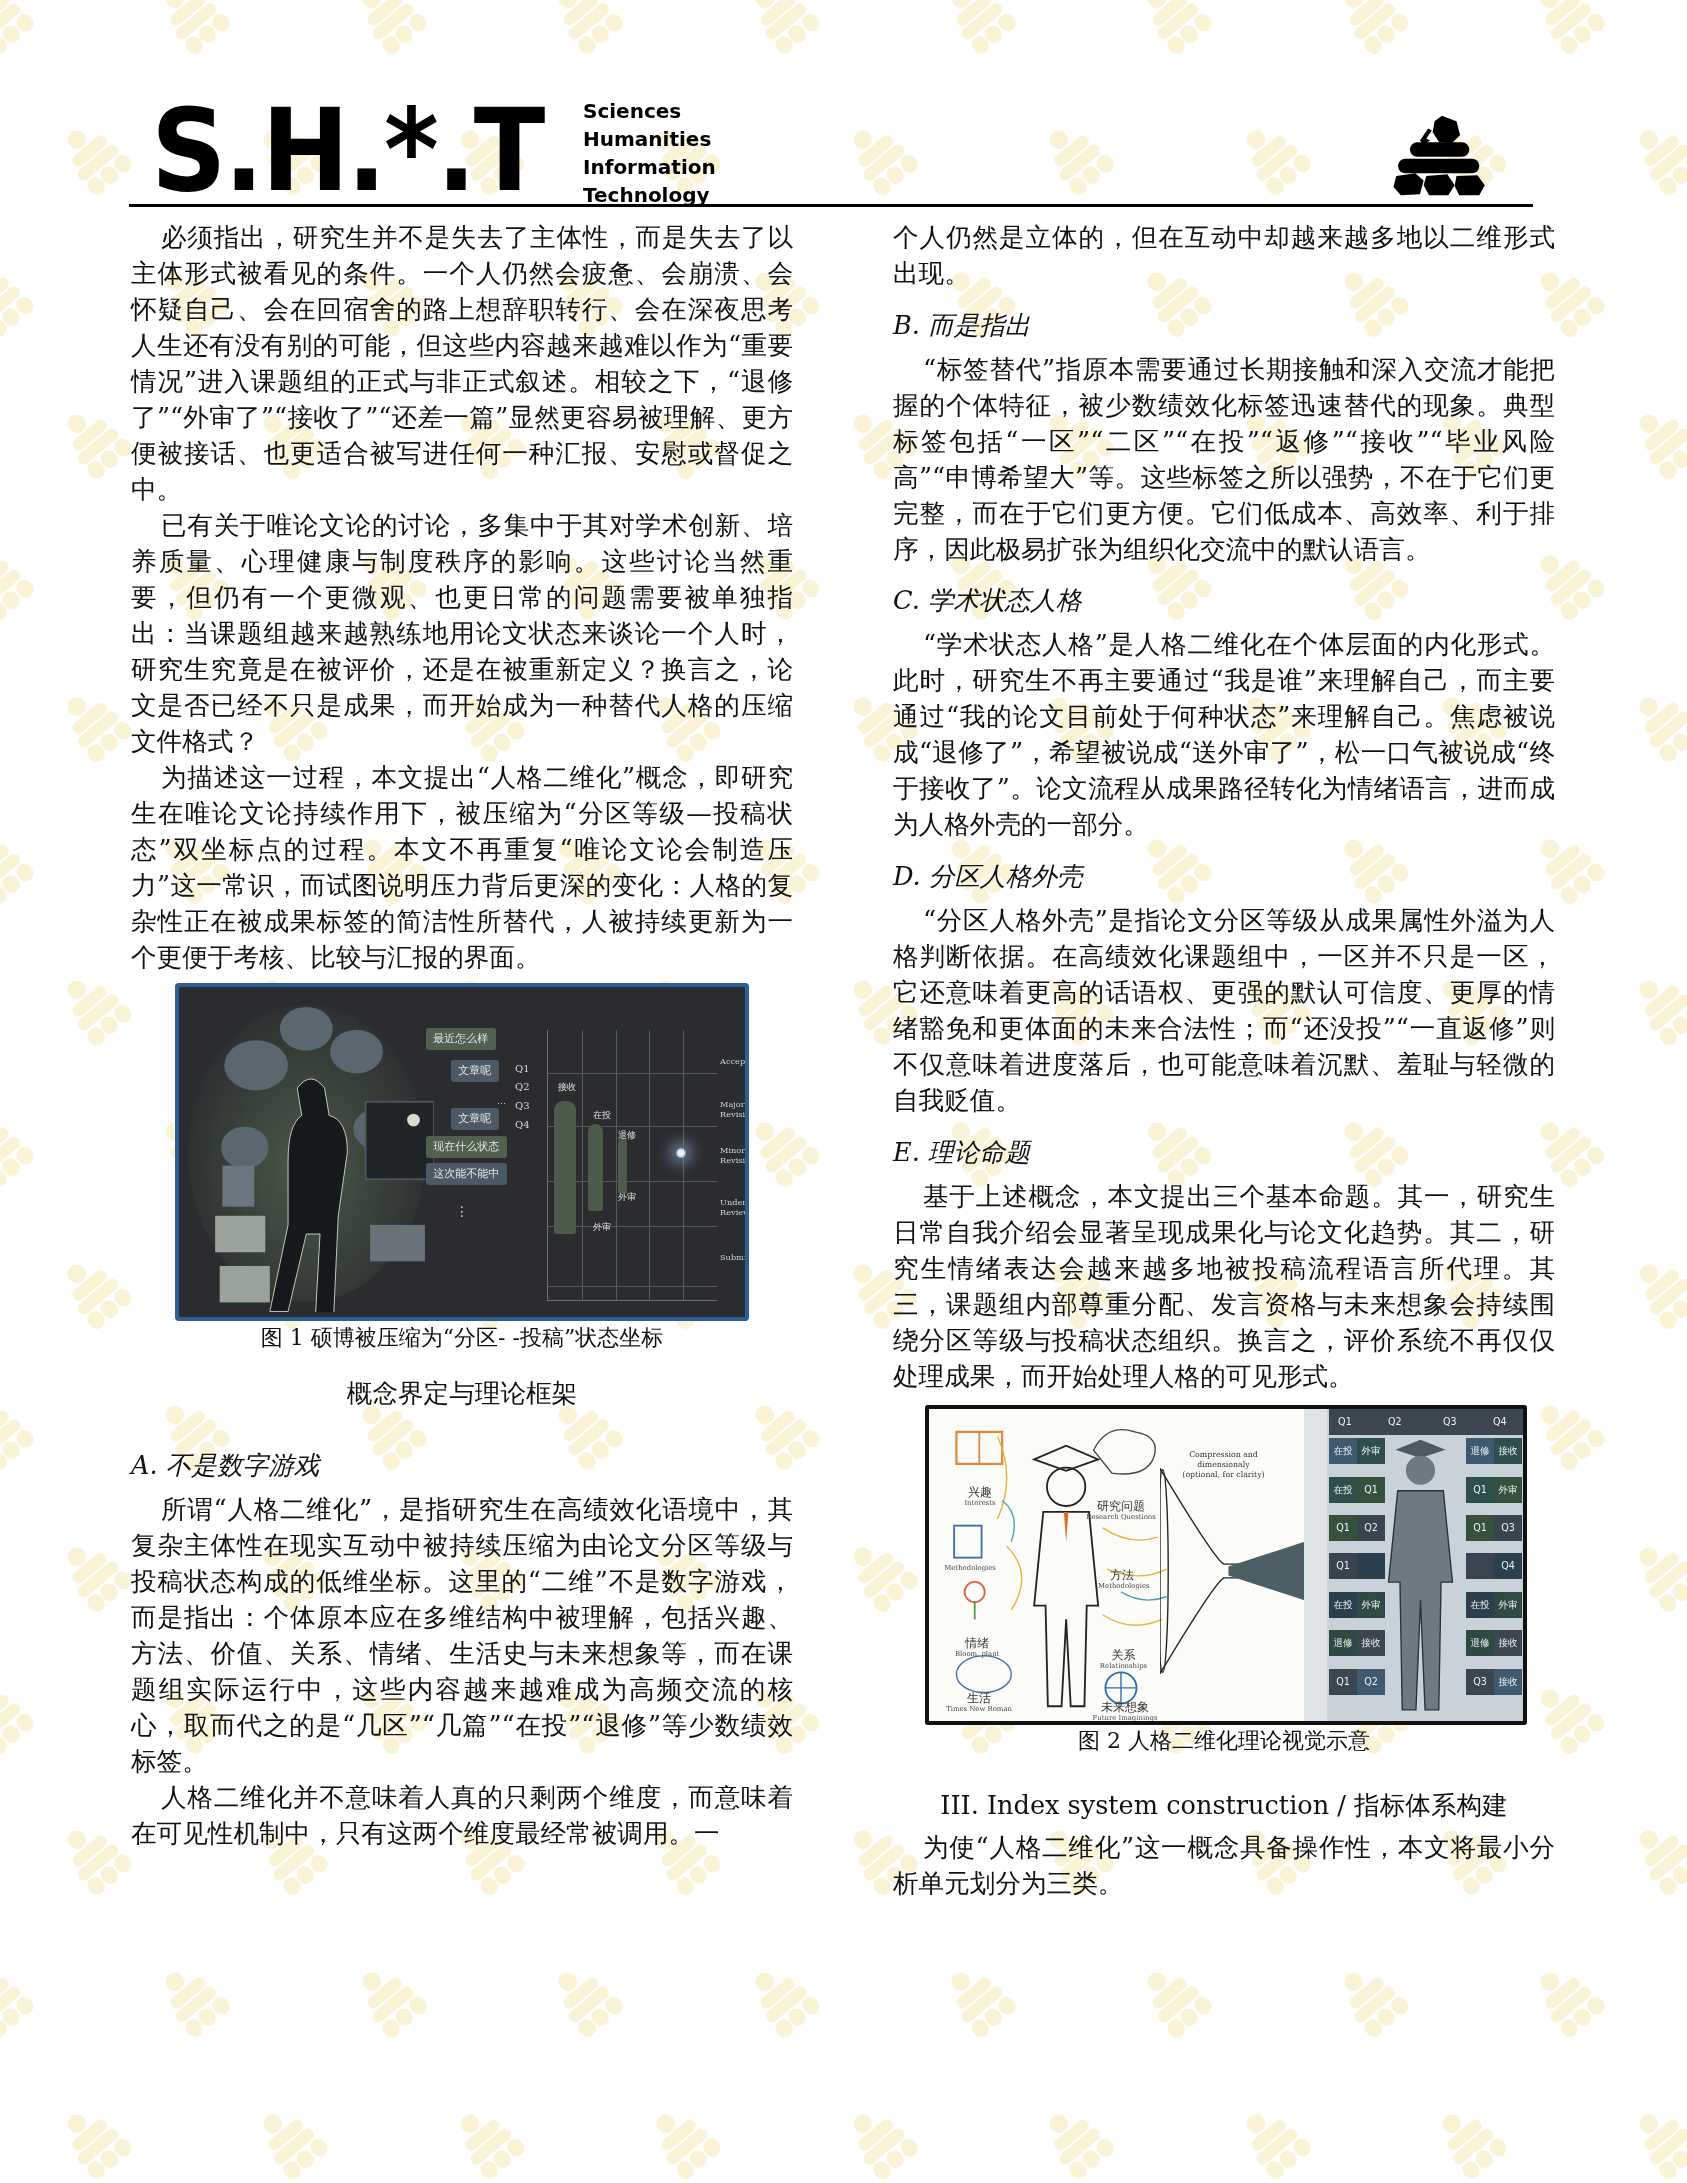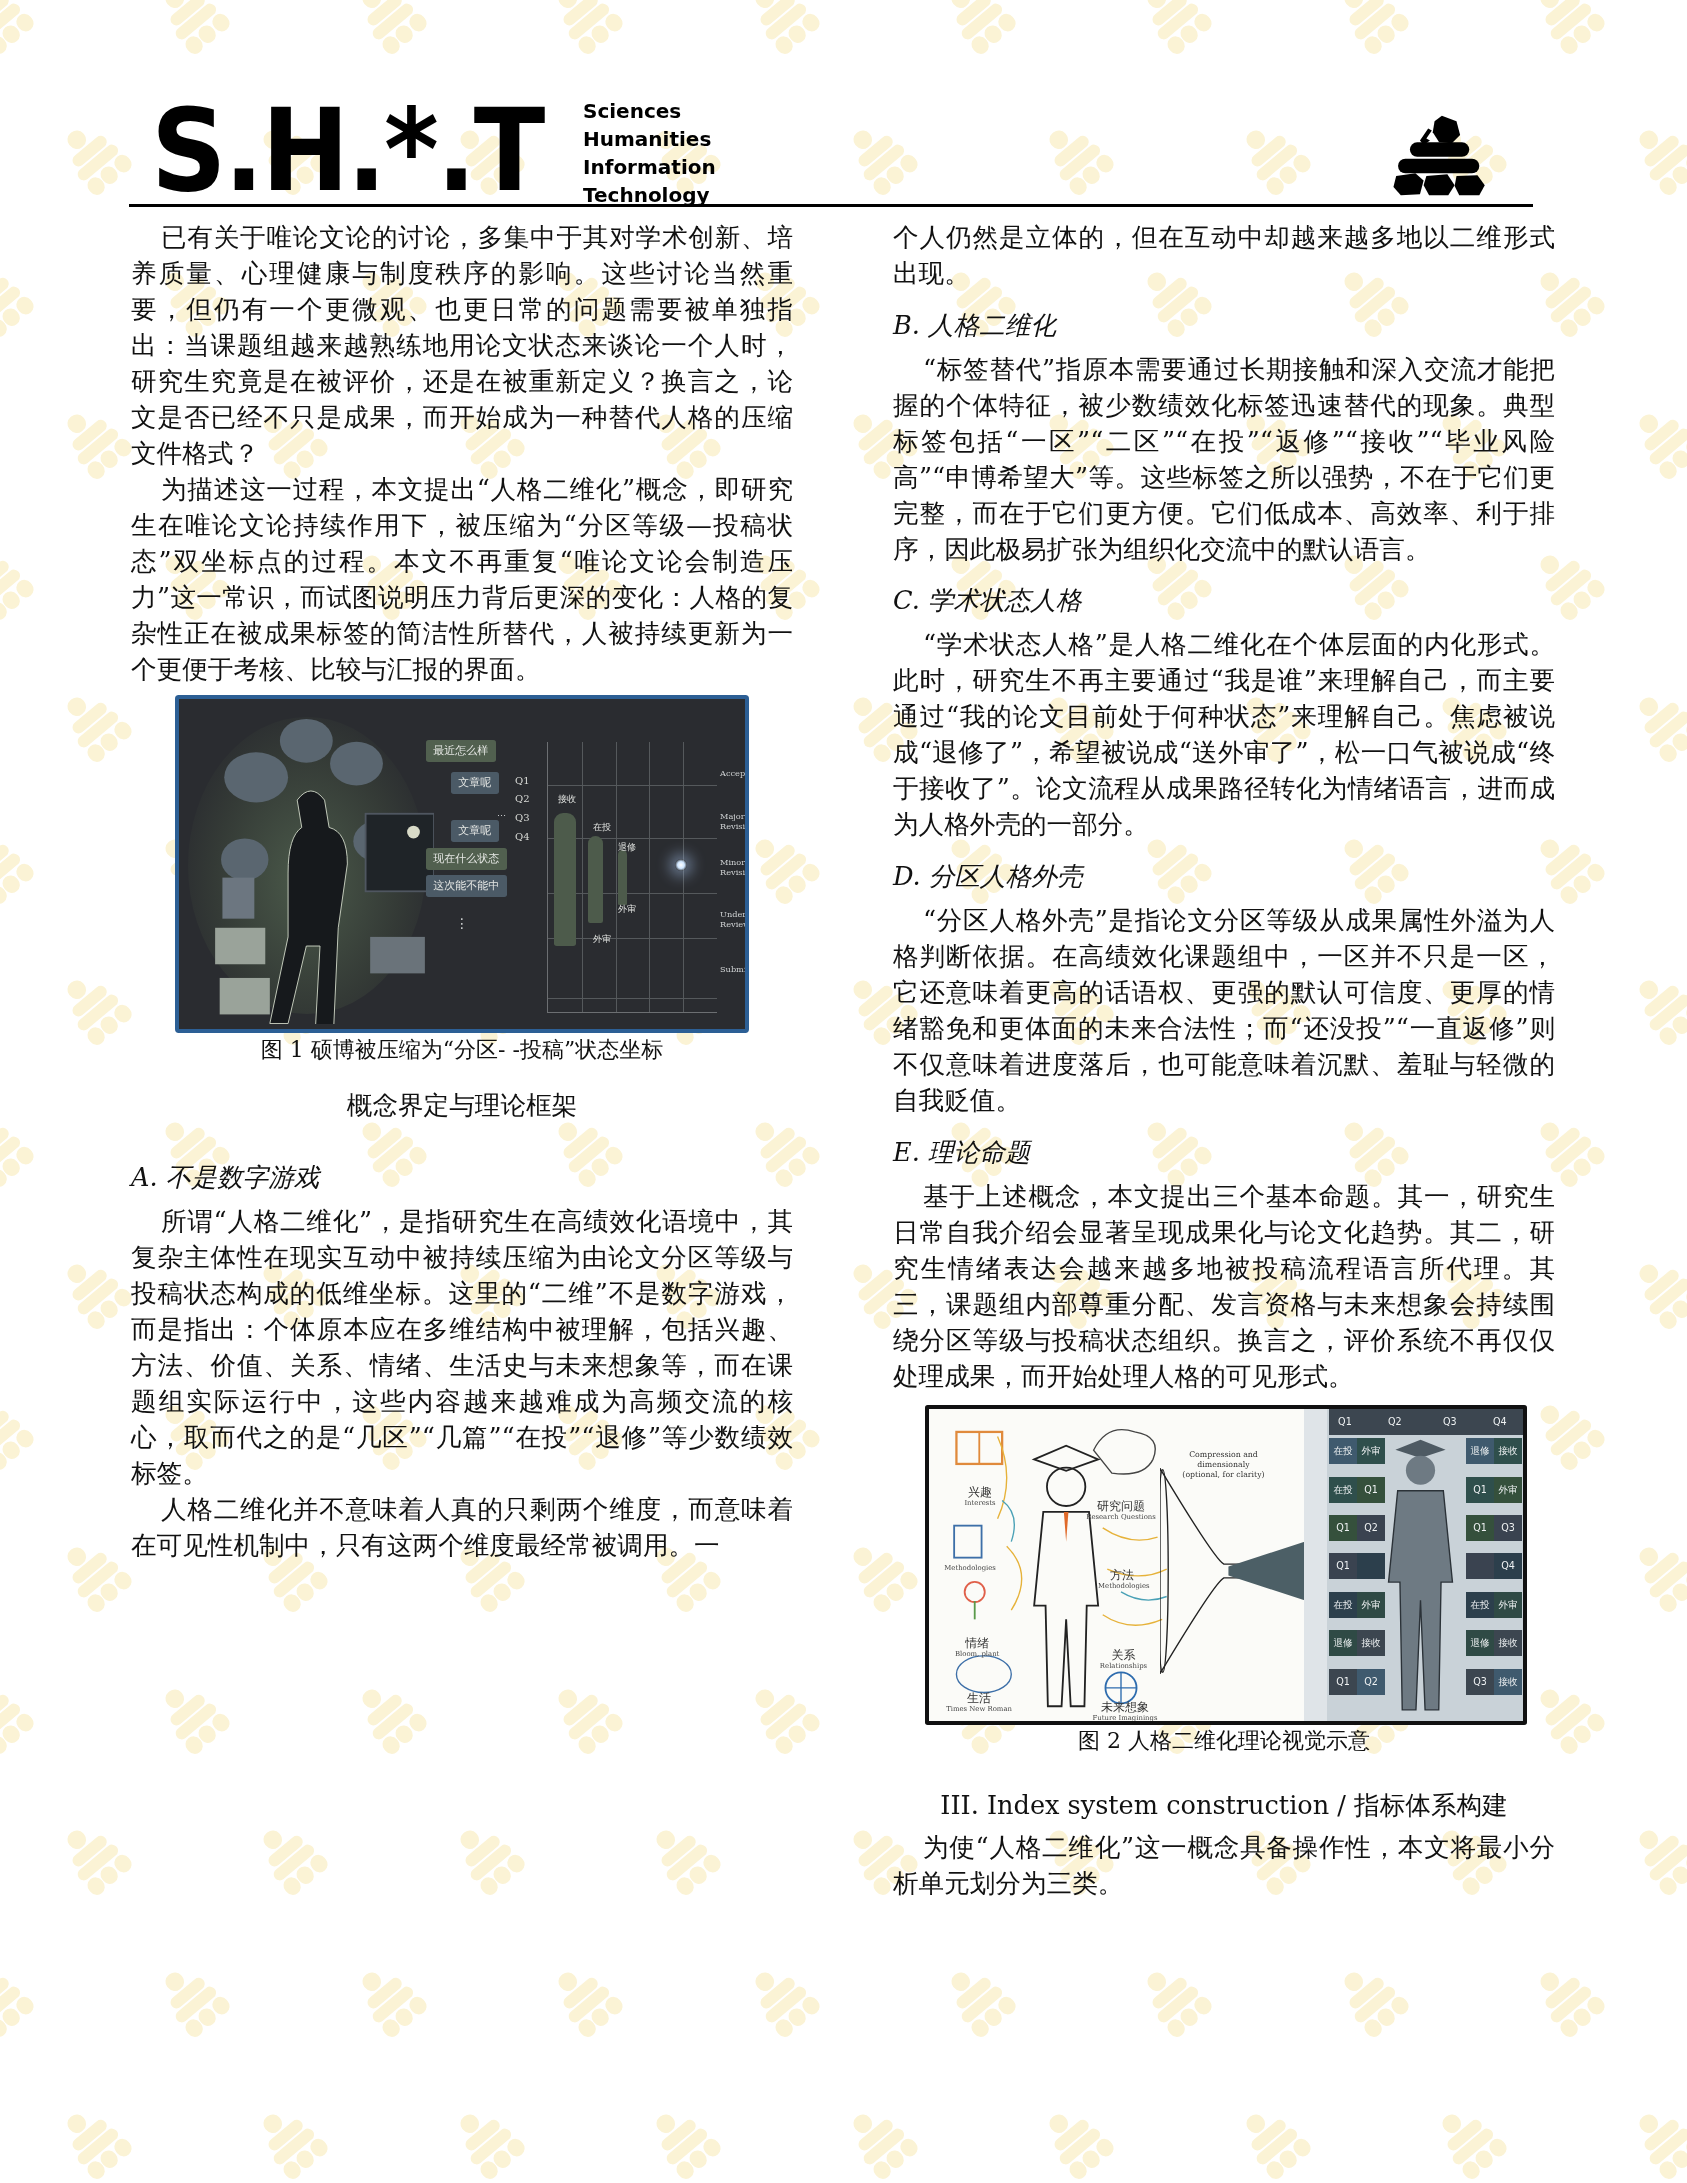--- a/index.html
+++ b/index.html
@@ -1243,20 +1243,21 @@
       <rect x="48" y="66" width="130" height="32" rx="16" fill="#000"></rect>
       <rect x="22" y="102" width="178" height="32" rx="16" fill="#000"></rect>
       <polygon points="18,140 60,134 78,150 70,180 28,182 12,164" fill="#000"></polygon>
       <polygon points="84,140 130,136 146,160 132,182 90,182 78,160" fill="#000"></polygon>
       <polygon points="150,140 196,138 212,160 200,182 156,182 146,162" fill="#000"></polygon>
     </svg>
   </div>
   <div class="rule"></div>
 
   <div class="col col-left">
+    <p class="para indent">必须指出，研究生并不是失去了主体性，而是失去了以主体形式被看见的条件。一个人仍然会疲惫、会崩溃、会怀疑自己、会在回宿舍的路上想辞职转行、会在深夜思考人生还有没有别的可能，但这些内容越来越难以作为“重要情况”进入课题组的正式与非正式叙述。相较之下，“退修了”“外审了”“接收了”“还差一篇”显然更容易被理解、更方便被接话、也更适合被写进任何一种汇报、安慰或督促之中。</p>
     <p class="para indent">已有关于唯论文论的讨论，多集中于其对学术创新、培养质量、心理健康与制度秩序的影响。这些讨论当然重要，但仍有一个更微观、也更日常的问题需要被单独指出：当课题组越来越熟练地用论文状态来谈论一个人时，研究生究竟是在被评价，还是在被重新定义？换言之，论文是否已经不只是成果，而开始成为一种替代人格的压缩文件格式？</p>
     <p class="para indent">为描述这一过程，本文提出“人格二维化”概念，即研究生在唯论文论持续作用下，被压缩为“分区等级—投稿状态”双坐标点的过程。本文不再重复“唯论文论会制造压力”这一常识，而试图说明压力背后更深的变化：人格的复杂性正在被成果标签的简洁性所替代，人被持续更新为一个更便于考核、比较与汇报的界面。</p>
 
     <div class="fig1">
       <div class="glow"></div>
       <svg style="position:absolute;left:27.4px;top:13.7px" width="228" height="311" viewBox="0 0 500 680">
         <ellipse cx="110" cy="140" rx="70" ry="55" fill="#5a6670"></ellipse>
         <ellipse cx="220" cy="60" rx="58" ry="48" fill="#5a6670"></ellipse>
         <ellipse cx="330" cy="110" rx="58" ry="48" fill="#5a6670"></ellipse>
         <ellipse cx="85" cy="320" rx="52" ry="46" fill="#5a6670"></ellipse>
@@ -1322,21 +1323,21 @@
     <p class="sec-title">概念界定与理论框架</p>
     <div style="height:20px"></div>
     <div class="subhead">A. 不是数字游戏</div>
     <p class="para indent">所谓“人格二维化”，是指研究生在高绩效化语境中，其复杂主体性在现实互动中被持续压缩为由论文分区等级与投稿状态构成的低维坐标。这里的“二维”不是数字游戏，而是指出：个体原本应在多维结构中被理解，包括兴趣、方法、价值、关系、情绪、生活史与未来想象等，而在课题组实际运行中，这些内容越来越难成为高频交流的核心，取而代之的是“几区”“几篇”“在投”“退修”等少数绩效标签。</p>
     <p class="para indent">人格二维化并不意味着人真的只剩两个维度，而意味着在可见性机制中，只有这两个维度最经常被调用。一</p>
   </div>
 
   <div class="col col-right">
     <p class="para">个人仍然是立体的，但在互动中却越来越多地以二维形式出现。</p>
 
-    <div class="subhead">B. 人格二维化</div>
+    <div class="subhead">B. 而是指出</div>
     <p class="para indent">“标签替代”指原本需要通过长期接触和深入交流才能把握的个体特征，被少数绩效化标签迅速替代的现象。典型标签包括“一区”“二区”“在投”“返修”“接收”“毕业风险高”“申博希望大”等。这些标签之所以强势，不在于它们更完整，而在于它们更方便。它们低成本、高效率、利于排序，因此极易扩张为组织化交流中的默认语言。</p>
 
     <div class="subhead">C. 学术状态人格</div>
     <p class="para indent">“学术状态人格”是人格二维化在个体层面的内化形式。此时，研究生不再主要通过“我是谁”来理解自己，而主要通过“我的论文目前处于何种状态”来理解自己。焦虑被说成“退修了”，希望被说成“送外审了”，松一口气被说成“终于接收了”。论文流程从成果路径转化为情绪语言，进而成为人格外壳的一部分。</p>
 
     <div class="subhead">D. 分区人格外壳</div>
     <p class="para indent">“分区人格外壳”是指论文分区等级从成果属性外溢为人格判断依据。在高绩效化课题组中，一区并不只是一区，它还意味着更高的话语权、更强的默认可信度、更厚的情绪豁免和更体面的未来合法性；而“还没投”“一直返修”则不仅意味着进度落后，也可能意味着沉默、羞耻与轻微的自我贬值。</p>
 
     <div class="subhead">E. 理论命题</div>
     <p class="para indent">基于上述概念，本文提出三个基本命题。其一，研究生日常自我介绍会显著呈现成果化与论文化趋势。其二，研究生情绪表达会越来越多地被投稿流程语言所代理。其三，课题组内部尊重分配、发言资格与未来想象会持续围绕分区等级与投稿状态组织。换言之，评价系统不再仅仅处理成果，而开始处理人格的可见形式。</p>

